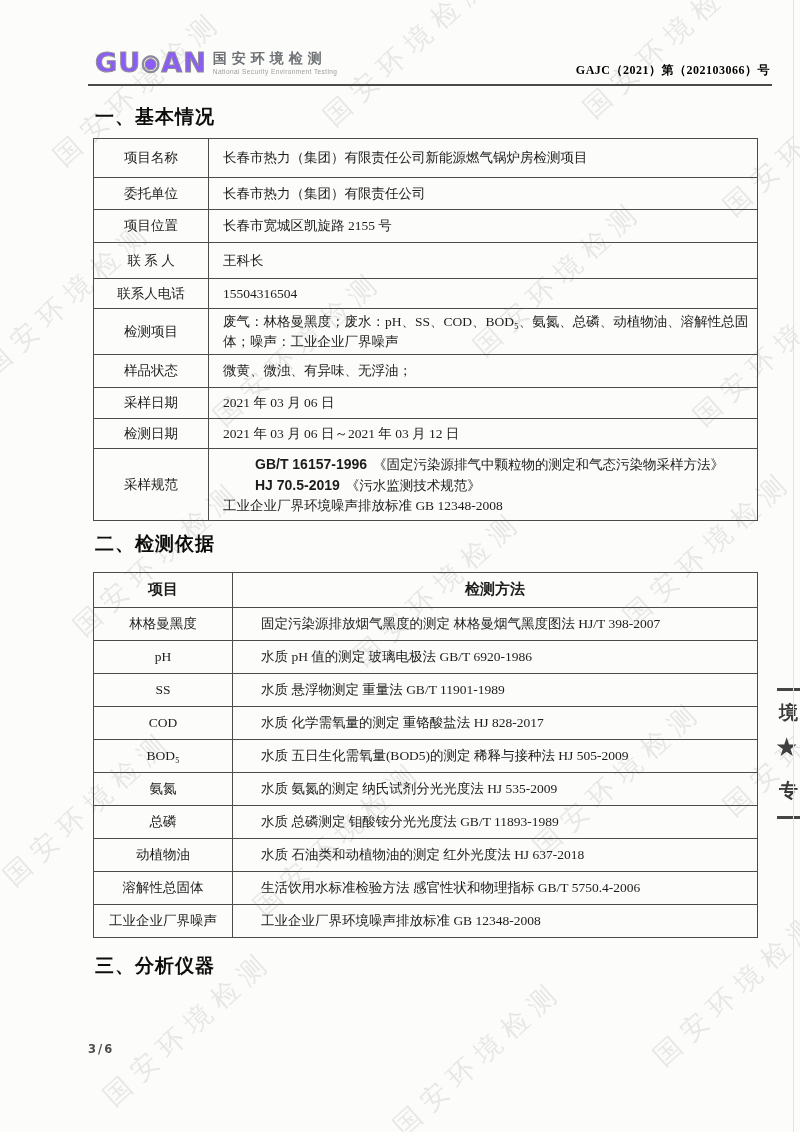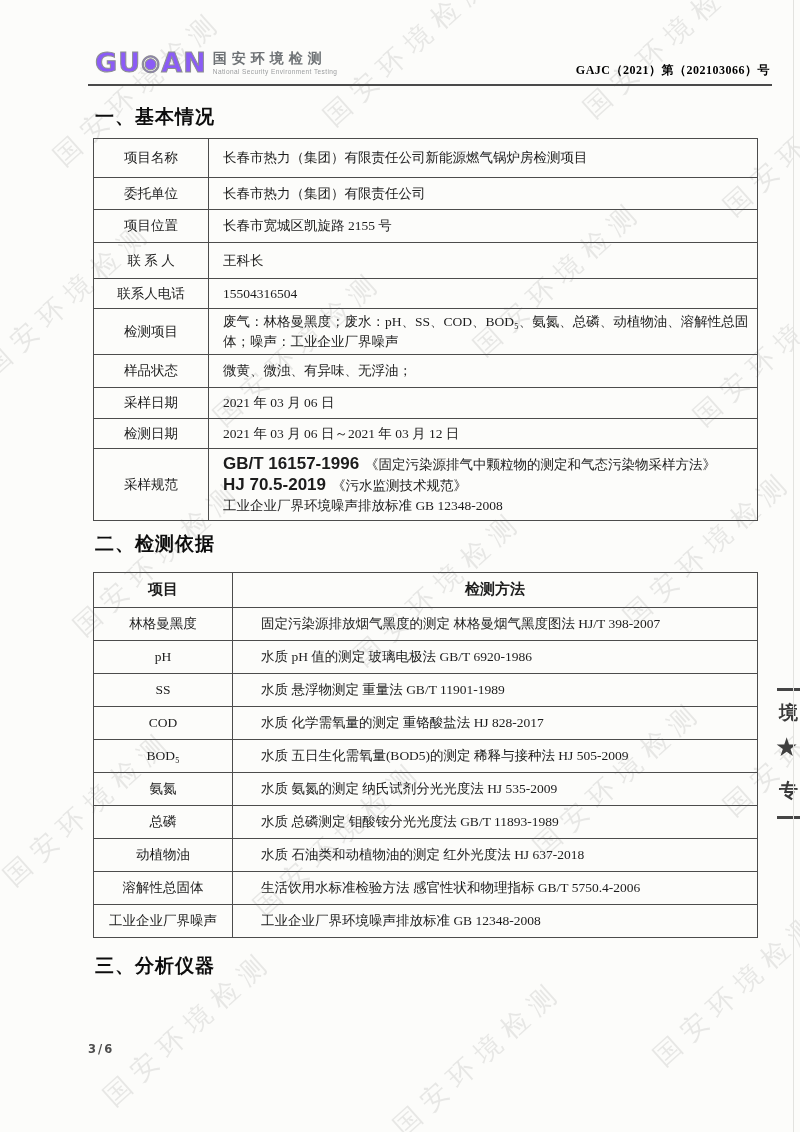--- a/index.html
+++ b/index.html
@@ -57,21 +57,21 @@
   .t1{top:138px}.t2{top:572px}
   td,th{border:1px solid #4c4c4c;font-size:13.5px;line-height:1.45;color:#1c1c1c;}
   .t1 .lbl{width:106px;text-align:center;padding:2px 4px;}
   .t1 .val{padding:2px 6px 2px 14px;text-align:left;}
   .t1r1{height:39px}.t1r2{height:32px}.t1r3{height:33px}.t1r4{height:36px}
   .t1r5{height:30px}.t1r6{height:46px}.t1r7{height:33px}.t1r8{height:31px}
   .t1r9{height:30px}.t1r10{height:72px}
   .spec-line{line-height:20px;}
   .spec-code{
     font-family:"Liberation Sans","DejaVu Sans",sans-serif;
-    font-weight:700;font-size:17px;margin-right:6px;
+    font-weight:700;font-size:14px;margin-right:6px;margin-left:32px;
   }
   .spec-code:empty{display:none;margin:0;}
   .t2 .lbl{width:130px;text-align:center;padding:2px 4px;}
   .t2 .val{padding:2px 6px 2px 28px;text-align:left;}
   .t2 th{font-weight:700;text-align:center;height:30px;font-size:15px;}
   .t2 tr{height:33px;}
   
   .footer-page{
     position:absolute;left:88px;top:1042px;width:670px;text-align:left;
     font-family:"DejaVu Sans","Liberation Sans",sans-serif;

